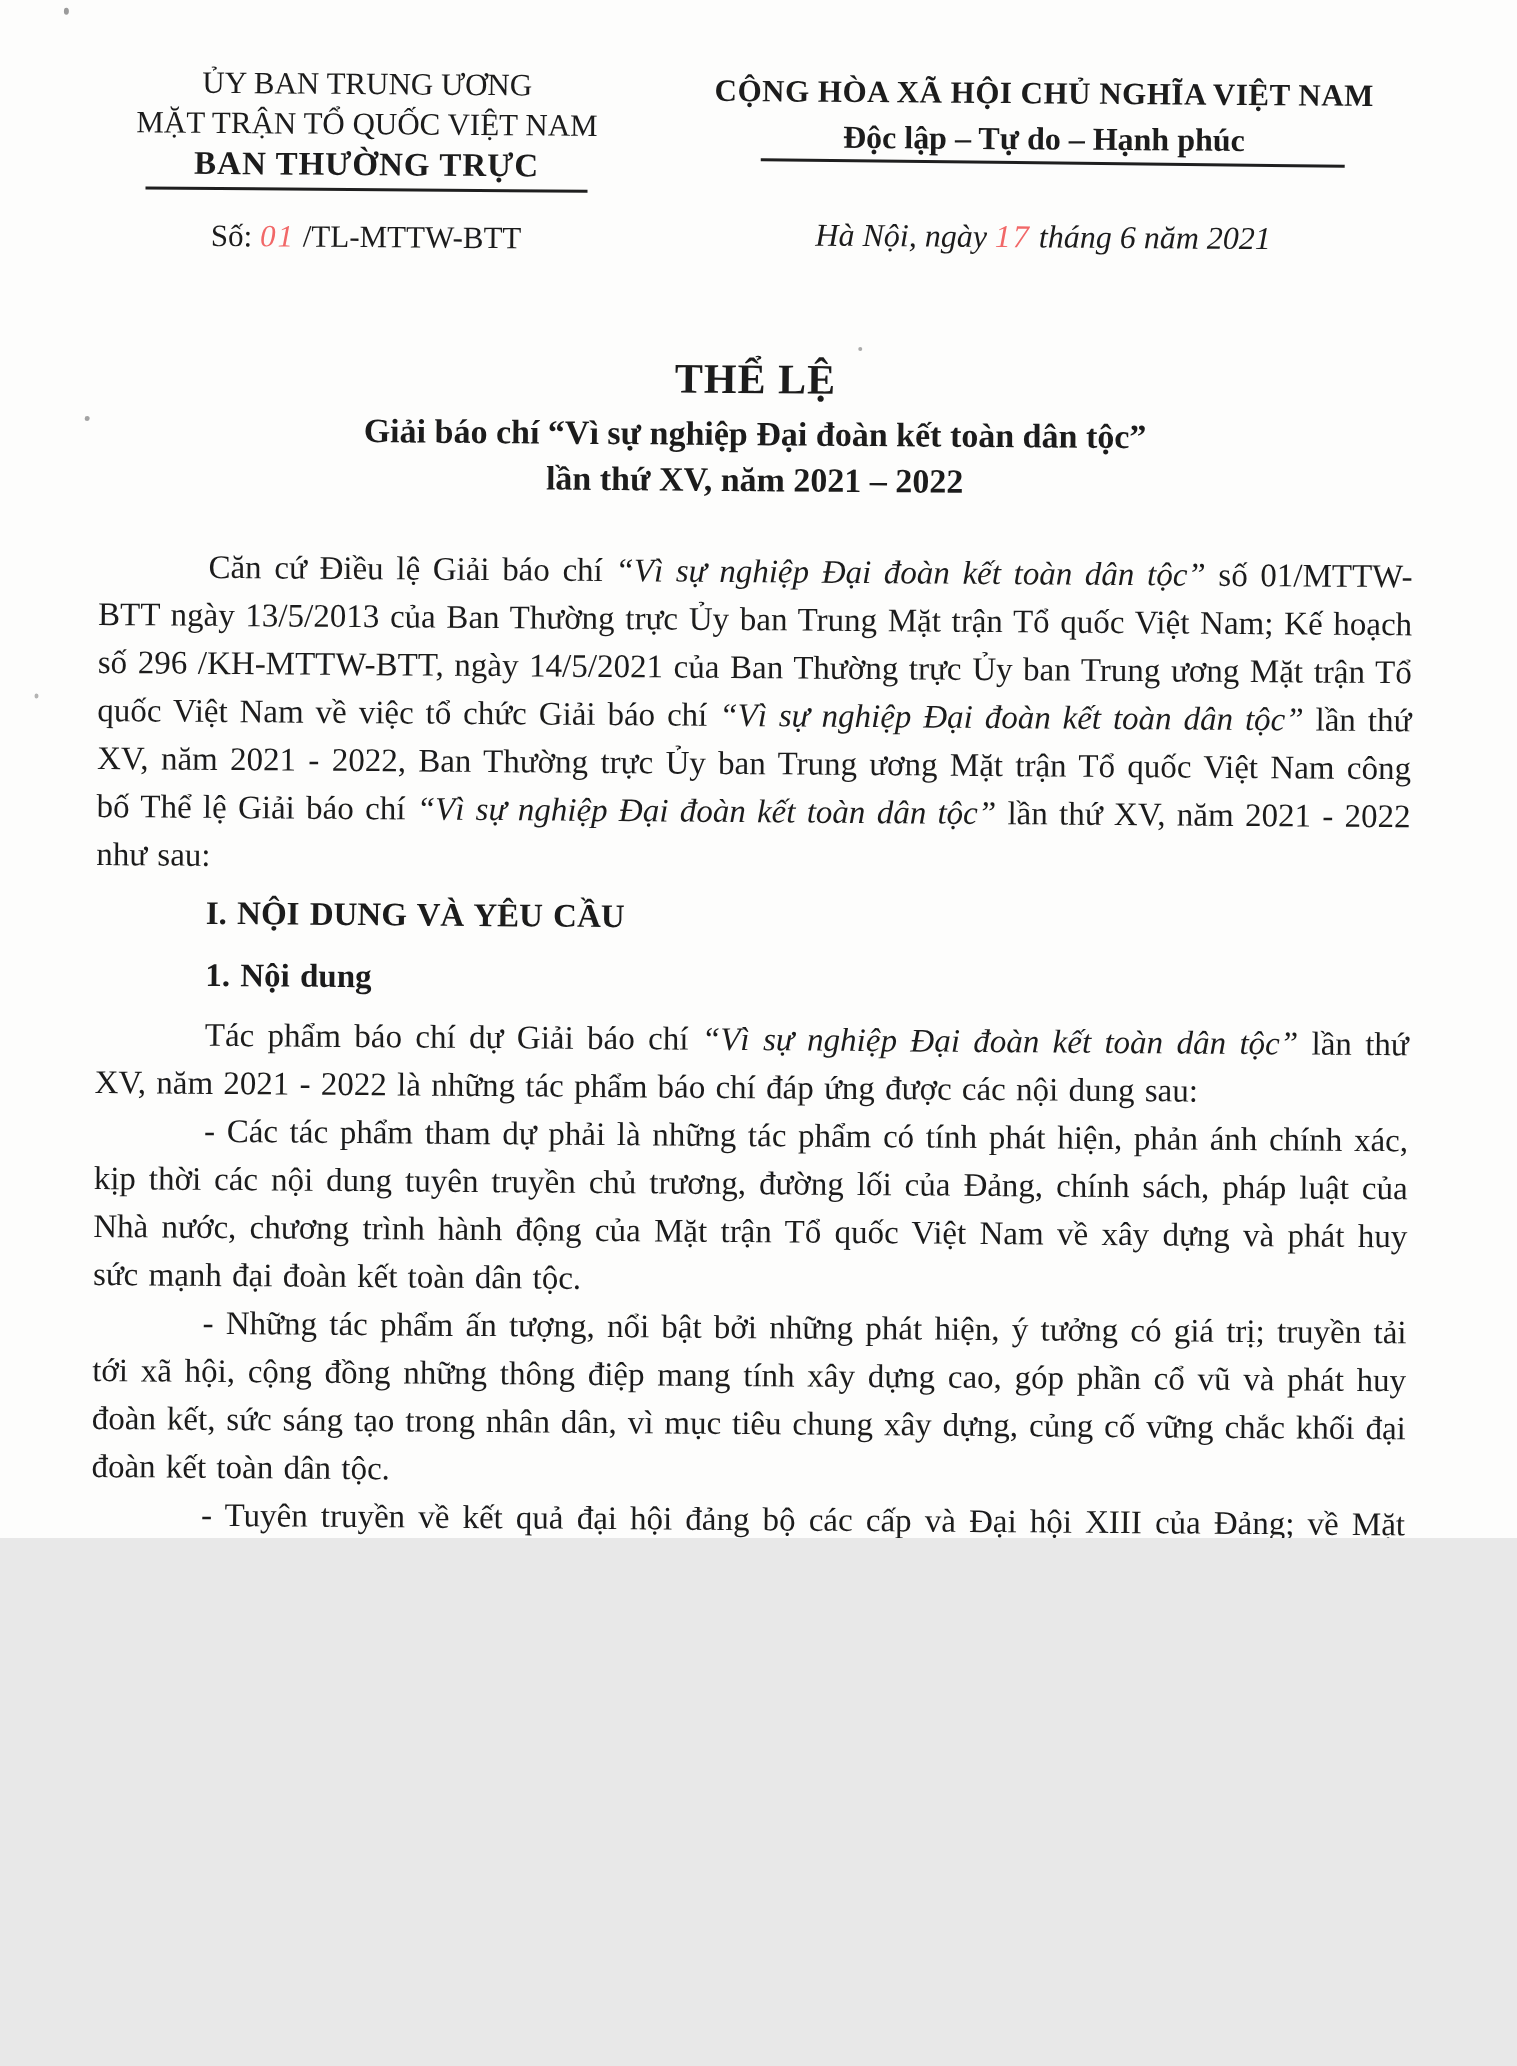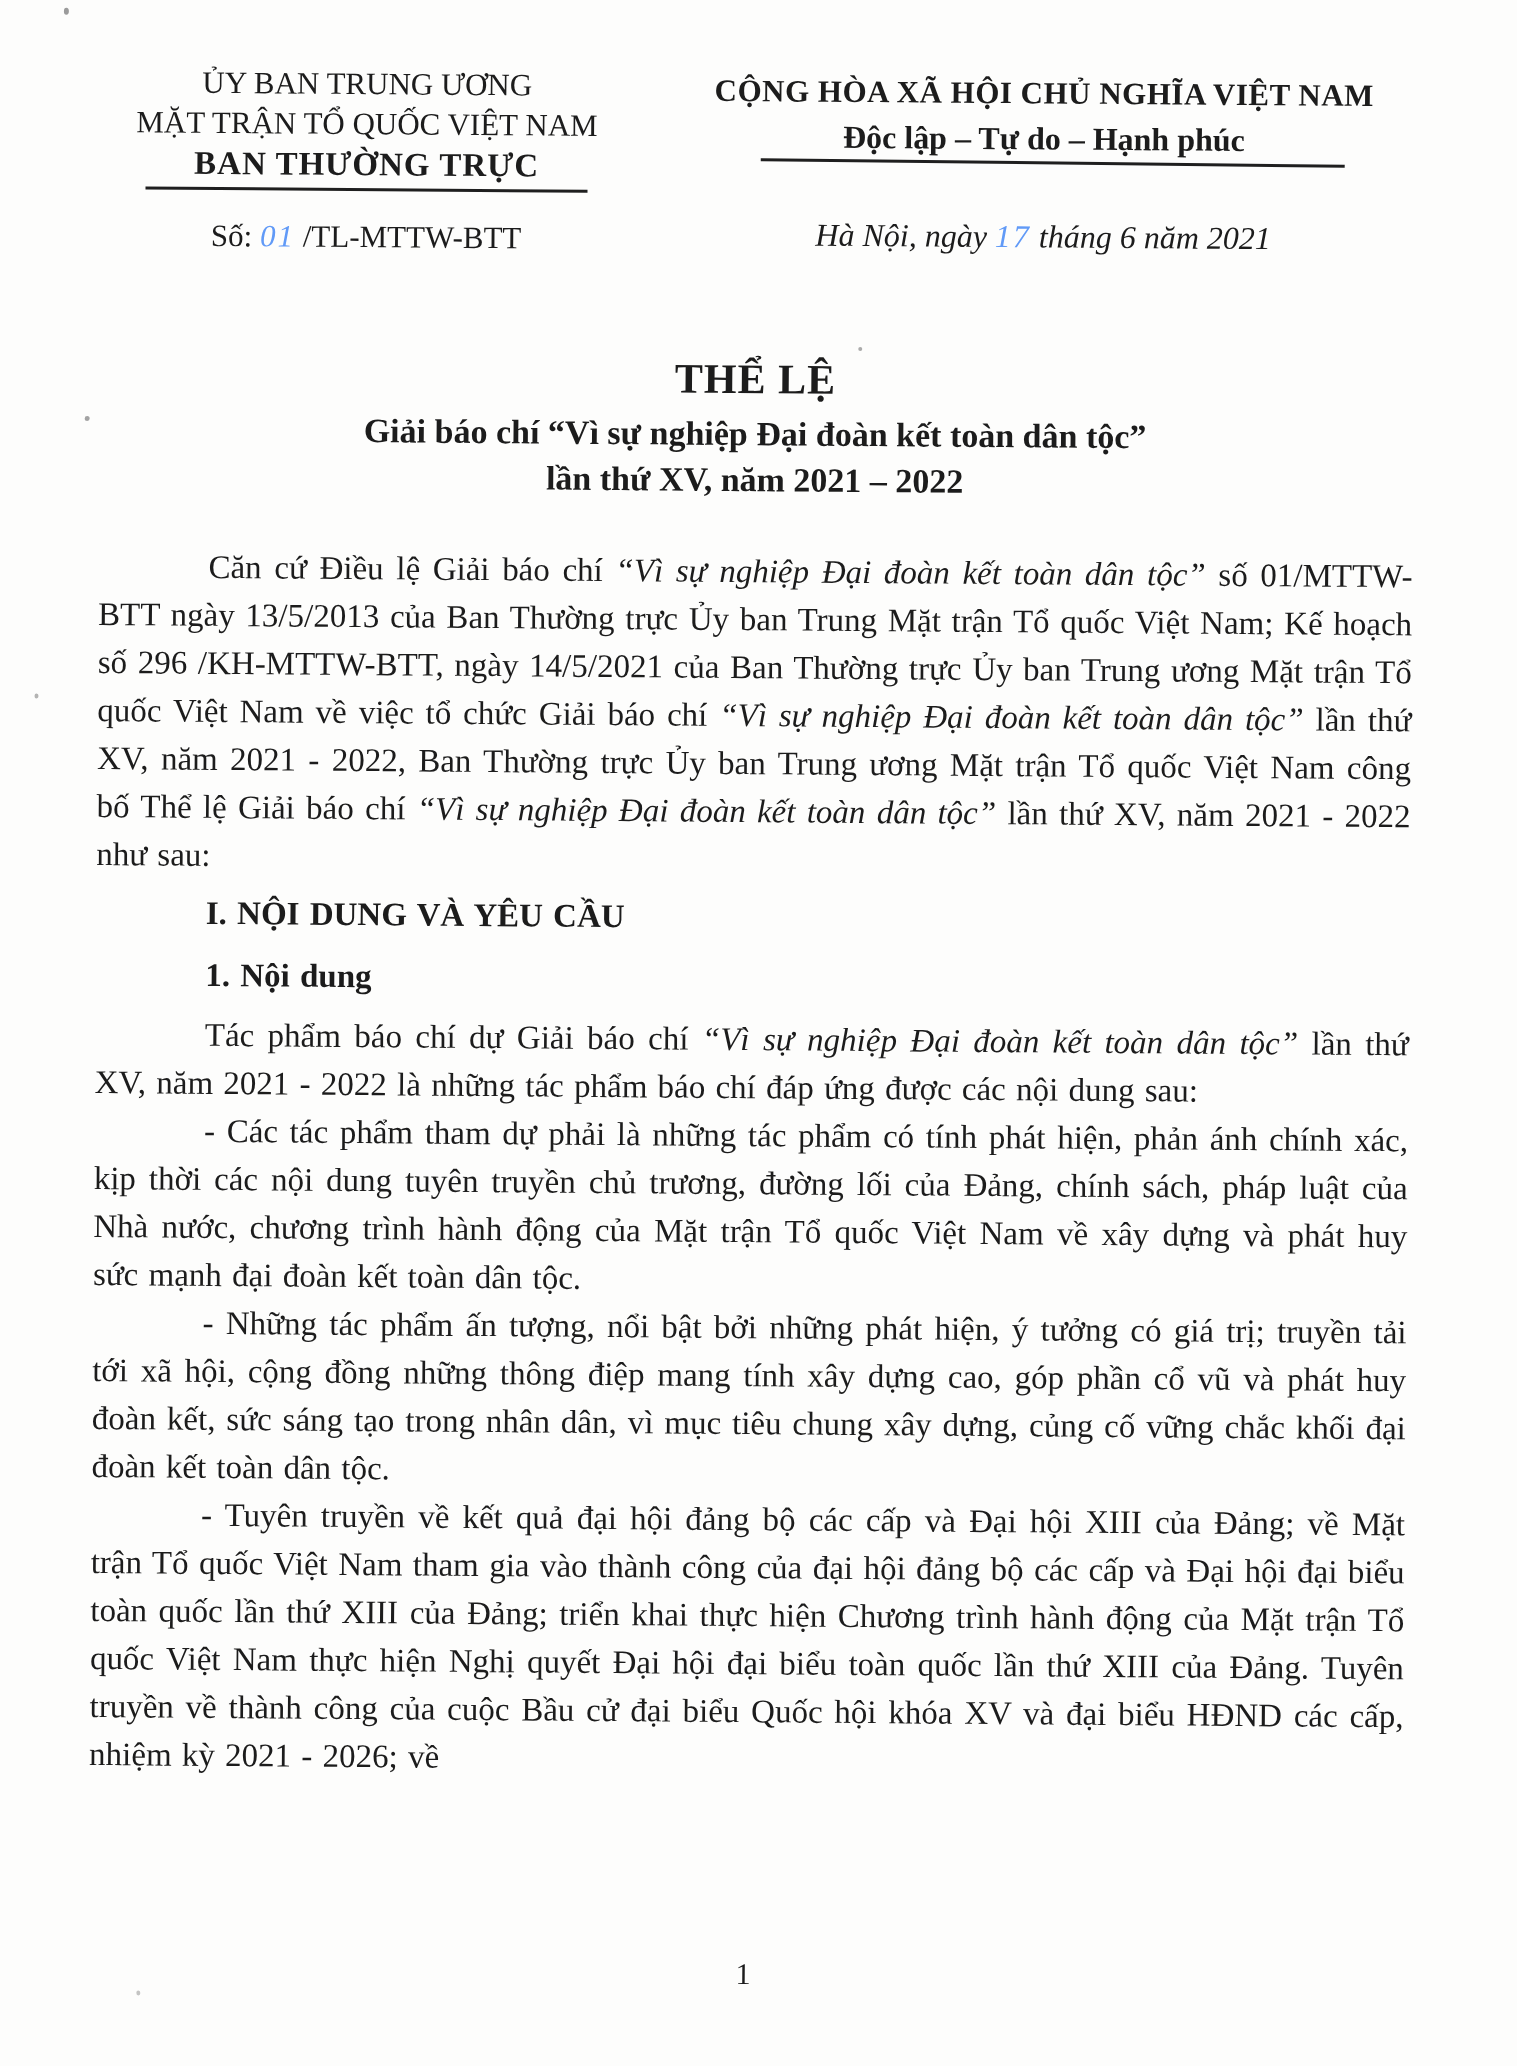--- a/index.html
+++ b/index.html
@@ -1,32 +1,32 @@
 <!DOCTYPE html>
 <html lang="vi"><head>
 <meta charset="utf-8">
 <style>
   html,body{margin:0;padding:0;background:#e8e8e8;}
   .sheet{
     position:relative;
-    width:1517px;height:2066px;
+    width:1517px;height:1538px;
     background:#fdfdfc;
     overflow:hidden;
     font-family:"Liberation Serif","DejaVu Serif",serif;
     color:#1c1c1c;
   }
   .tilt{
     position:absolute;inset:0;
     transform:rotate(0.45deg);
     transform-origin:40% 0;
   }
   .it{font-style:italic;}
   .hand{
     font-style:italic;
-    color:#3b82f6;
+    color:#ef4444;
     opacity:.8;
     letter-spacing:2px;
   }
   
   .hdr-left{
     position:absolute;left:92px;top:66px;width:552px;
     text-align:center;font-size:31px;line-height:40px;
   }
   .hdr-left .org3{font-size:33px;font-weight:bold;letter-spacing:1px;}
   .rule{height:0;border-bottom:3px solid #1f1f1f;}

